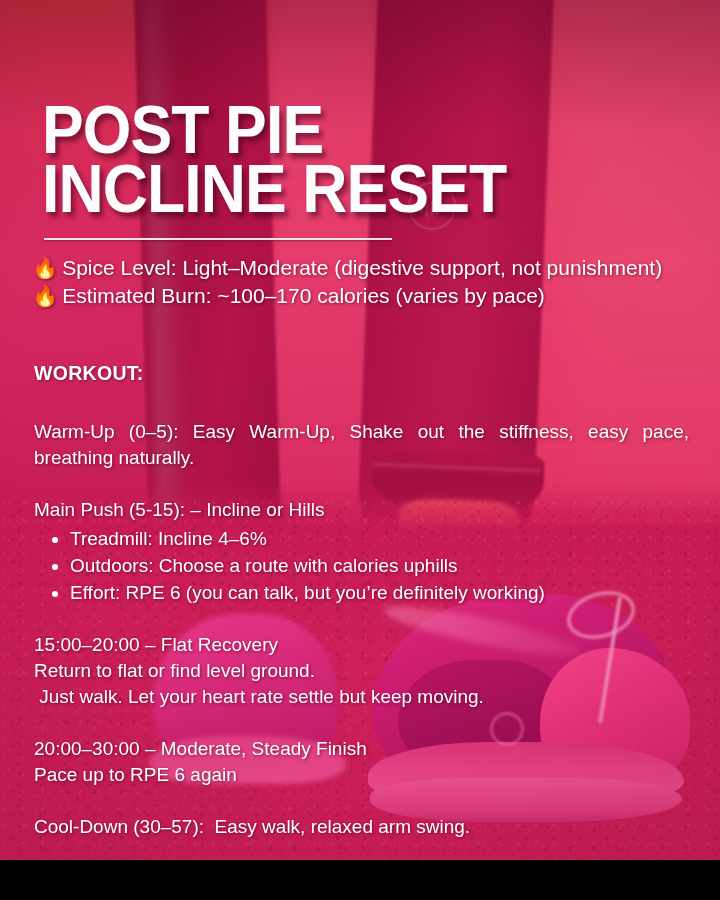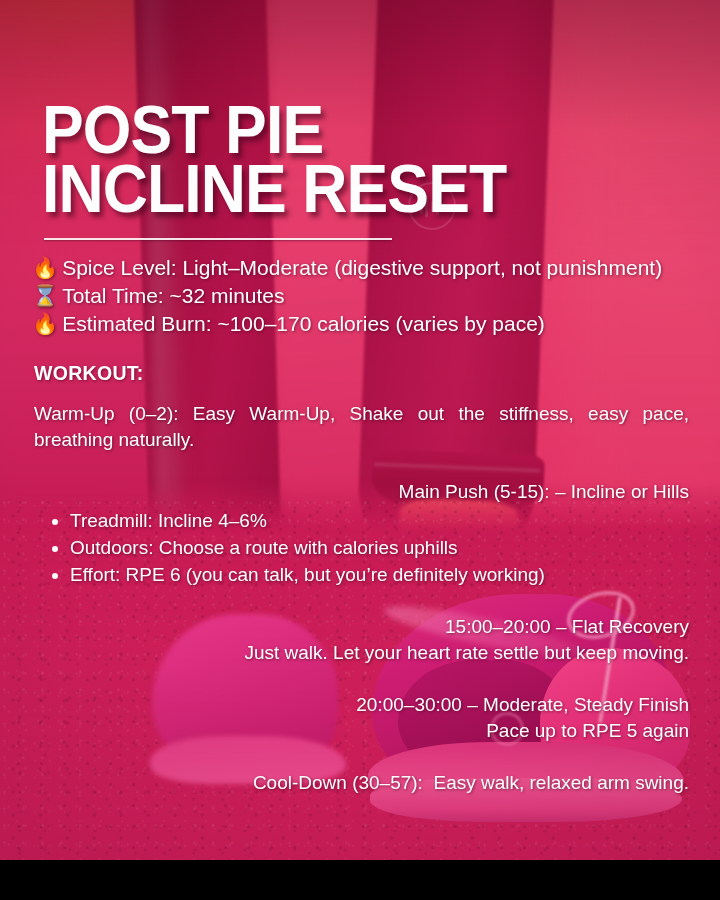--- a/index.html
+++ b/index.html
@@ -287,28 +287,27 @@
     position: absolute;
     left: 34px;
     top: 362px;
     width: 655px;
   }
   .sec-head {
     font-size: 19.5px;
     font-weight: 700;
     letter-spacing: .3px;
     text-shadow: 1px 1px 3px rgba(60,0,26,.6);
-    margin: 0 0 16px 0;
+    margin: 0 0 34px 0;
   }
   .para {
     font-size: 19px;
     line-height: 26px;
     text-shadow: 1px 1px 3px rgba(60,0,26,.6);
     margin: 0;
-    text-align: right;
   }
   .para.justify {
     text-align: justify;
     text-align-last: left;
   }
   .block { margin-bottom: 26px; }
   .block-tight { margin-bottom: 0; }
 
   ul.bullets {
     margin: 2px 0 0 0;
@@ -377,52 +376,50 @@
       <span class="title-line">INCLINE RESET</span>
     </h1>
 
     <div class="divider"></div>
 
     <div class="stats">
       <div class="stat-line">
         <span class="stat-emoji">🔥</span><span>Spice Level: Light–Moderate (digestive support, not punishment)</span>
       </div>
       <div class="stat-line">
-        <span class="stat-emoji">⌛</span><span>Total Time: ~32 minutes</span>
-      </div>
-      <div class="stat-line">
         <span class="stat-emoji">🔥</span><span>Estimated Burn: ~100–170 calories (varies by pace)</span>
       </div>
     </div>
 
     <div class="body">
 
       <div class="sec-head">WORKOUT:</div>
 
       <div class="block">
-        <p class="para justify">Warm-Up (0–2): Easy Warm-Up, Shake out the stiffness, easy pace, breathing naturally.</p>
+        <p class="para justify">Warm-Up (0–5): Easy Warm-Up, Shake out the stiffness, easy pace, breathing naturally.</p>
       </div>
 
       <div class="block">
         <p class="para">Main Push (5-15): – Incline or Hills</p>
         <ul class="bullets">
           <li>Treadmill: Incline 4–6%</li>
           <li>Outdoors: Choose a route with calories uphills</li>
           <li>Effort: RPE 6 (you can talk, but you’re definitely working)</li>
         </ul>
       </div>
 
       <div class="block">
         <p class="para">15:00–20:00 – Flat Recovery</p>
+        <p class="para">Return to flat or find level ground.</p>
         <p class="para pre"> Just walk. Let your heart rate settle but keep moving.</p>
       </div>
 
       <div class="block">
         <p class="para">20:00–30:00 – Moderate, Steady Finish</p>
-        <p class="para">Pace up to RPE 5 again</p>
+        <p class="para">Pace up to RPE 6 again</p>
       </div>
 
       <div class="block-tight">
         <p class="para pre">Cool-Down (30–57):  Easy walk, relaxed arm swing.</p>
       </div>
 
     </div>
   </div>
 </div>
 

